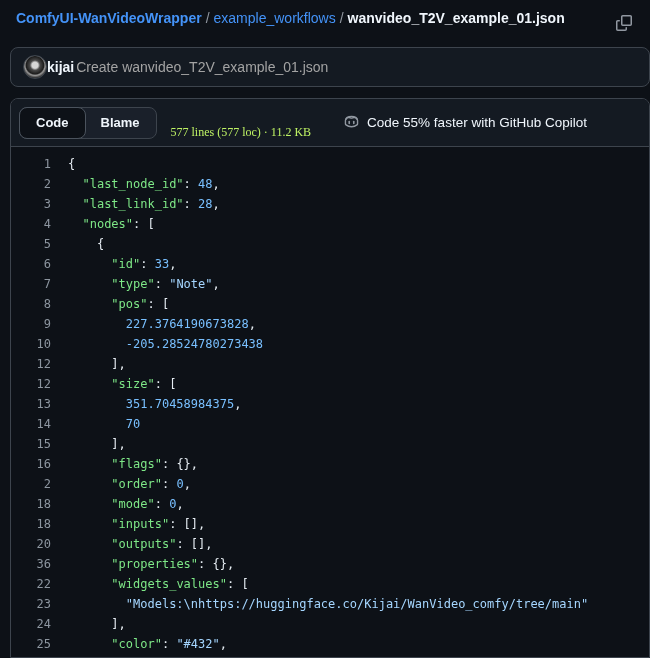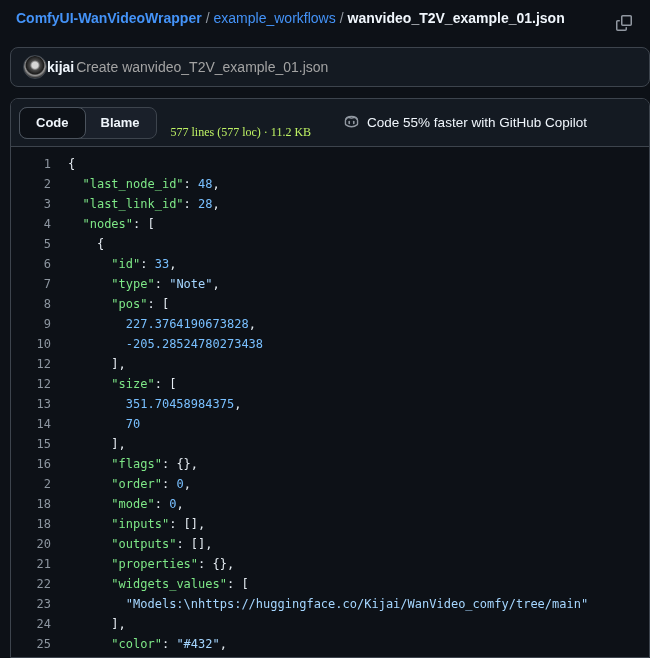--- a/index.html
+++ b/index.html
@@ -243,21 +243,21 @@
         </div>
         <div class="code-row">
           <span class="ln">18</span>
           <span class="lc"><span class="tok-p">      </span><span class="tok-k">"inputs"</span><span class="tok-p">: [],</span></span>
         </div>
         <div class="code-row">
           <span class="ln">20</span>
           <span class="lc"><span class="tok-p">      </span><span class="tok-k">"outputs"</span><span class="tok-p">: [],</span></span>
         </div>
         <div class="code-row">
-          <span class="ln">21</span>
+          <span class="ln">36</span>
           <span class="lc"><span class="tok-p">      </span><span class="tok-k">"properties"</span><span class="tok-p">: {},</span></span>
         </div>
         <div class="code-row">
           <span class="ln">22</span>
           <span class="lc"><span class="tok-p">      </span><span class="tok-k">"widgets_values"</span><span class="tok-p">: [</span></span>
         </div>
         <div class="code-row">
           <span class="ln">23</span>
           <span class="lc"><span class="tok-p">        </span><span class="tok-s">"Models:\nhttps://huggingface.co/Kijai/WanVideo_comfy/tree/main"</span></span>
         </div>

